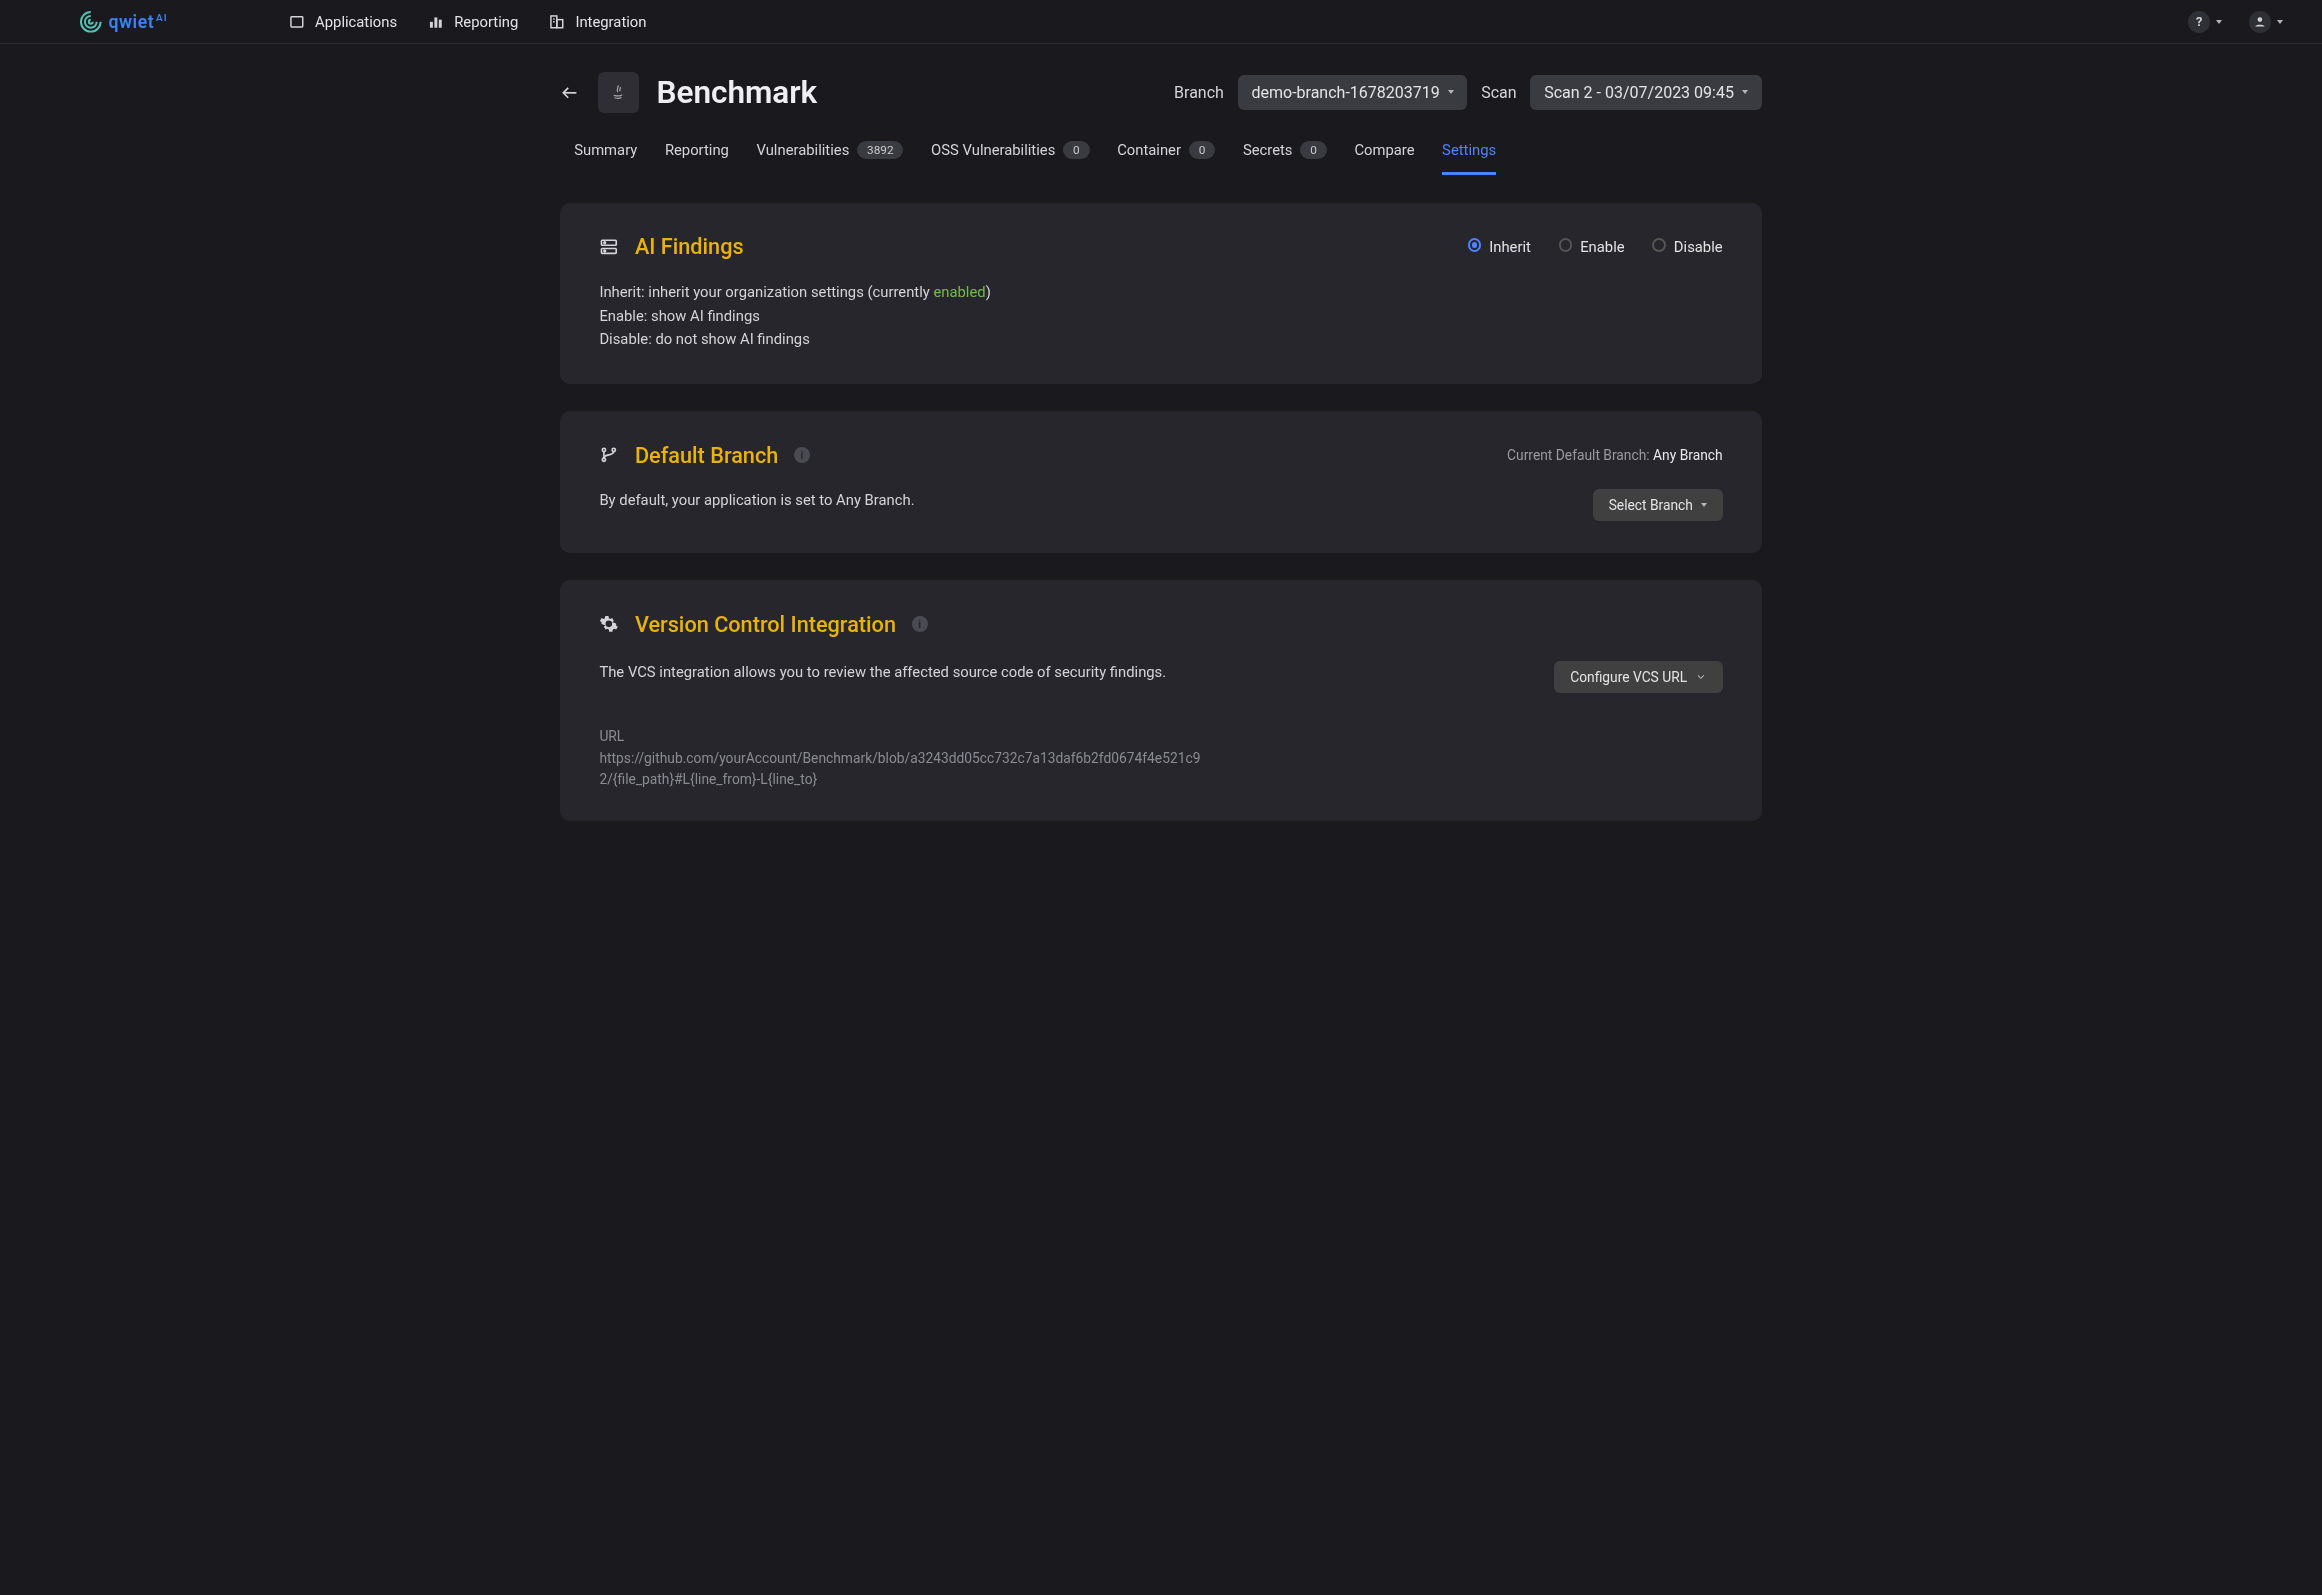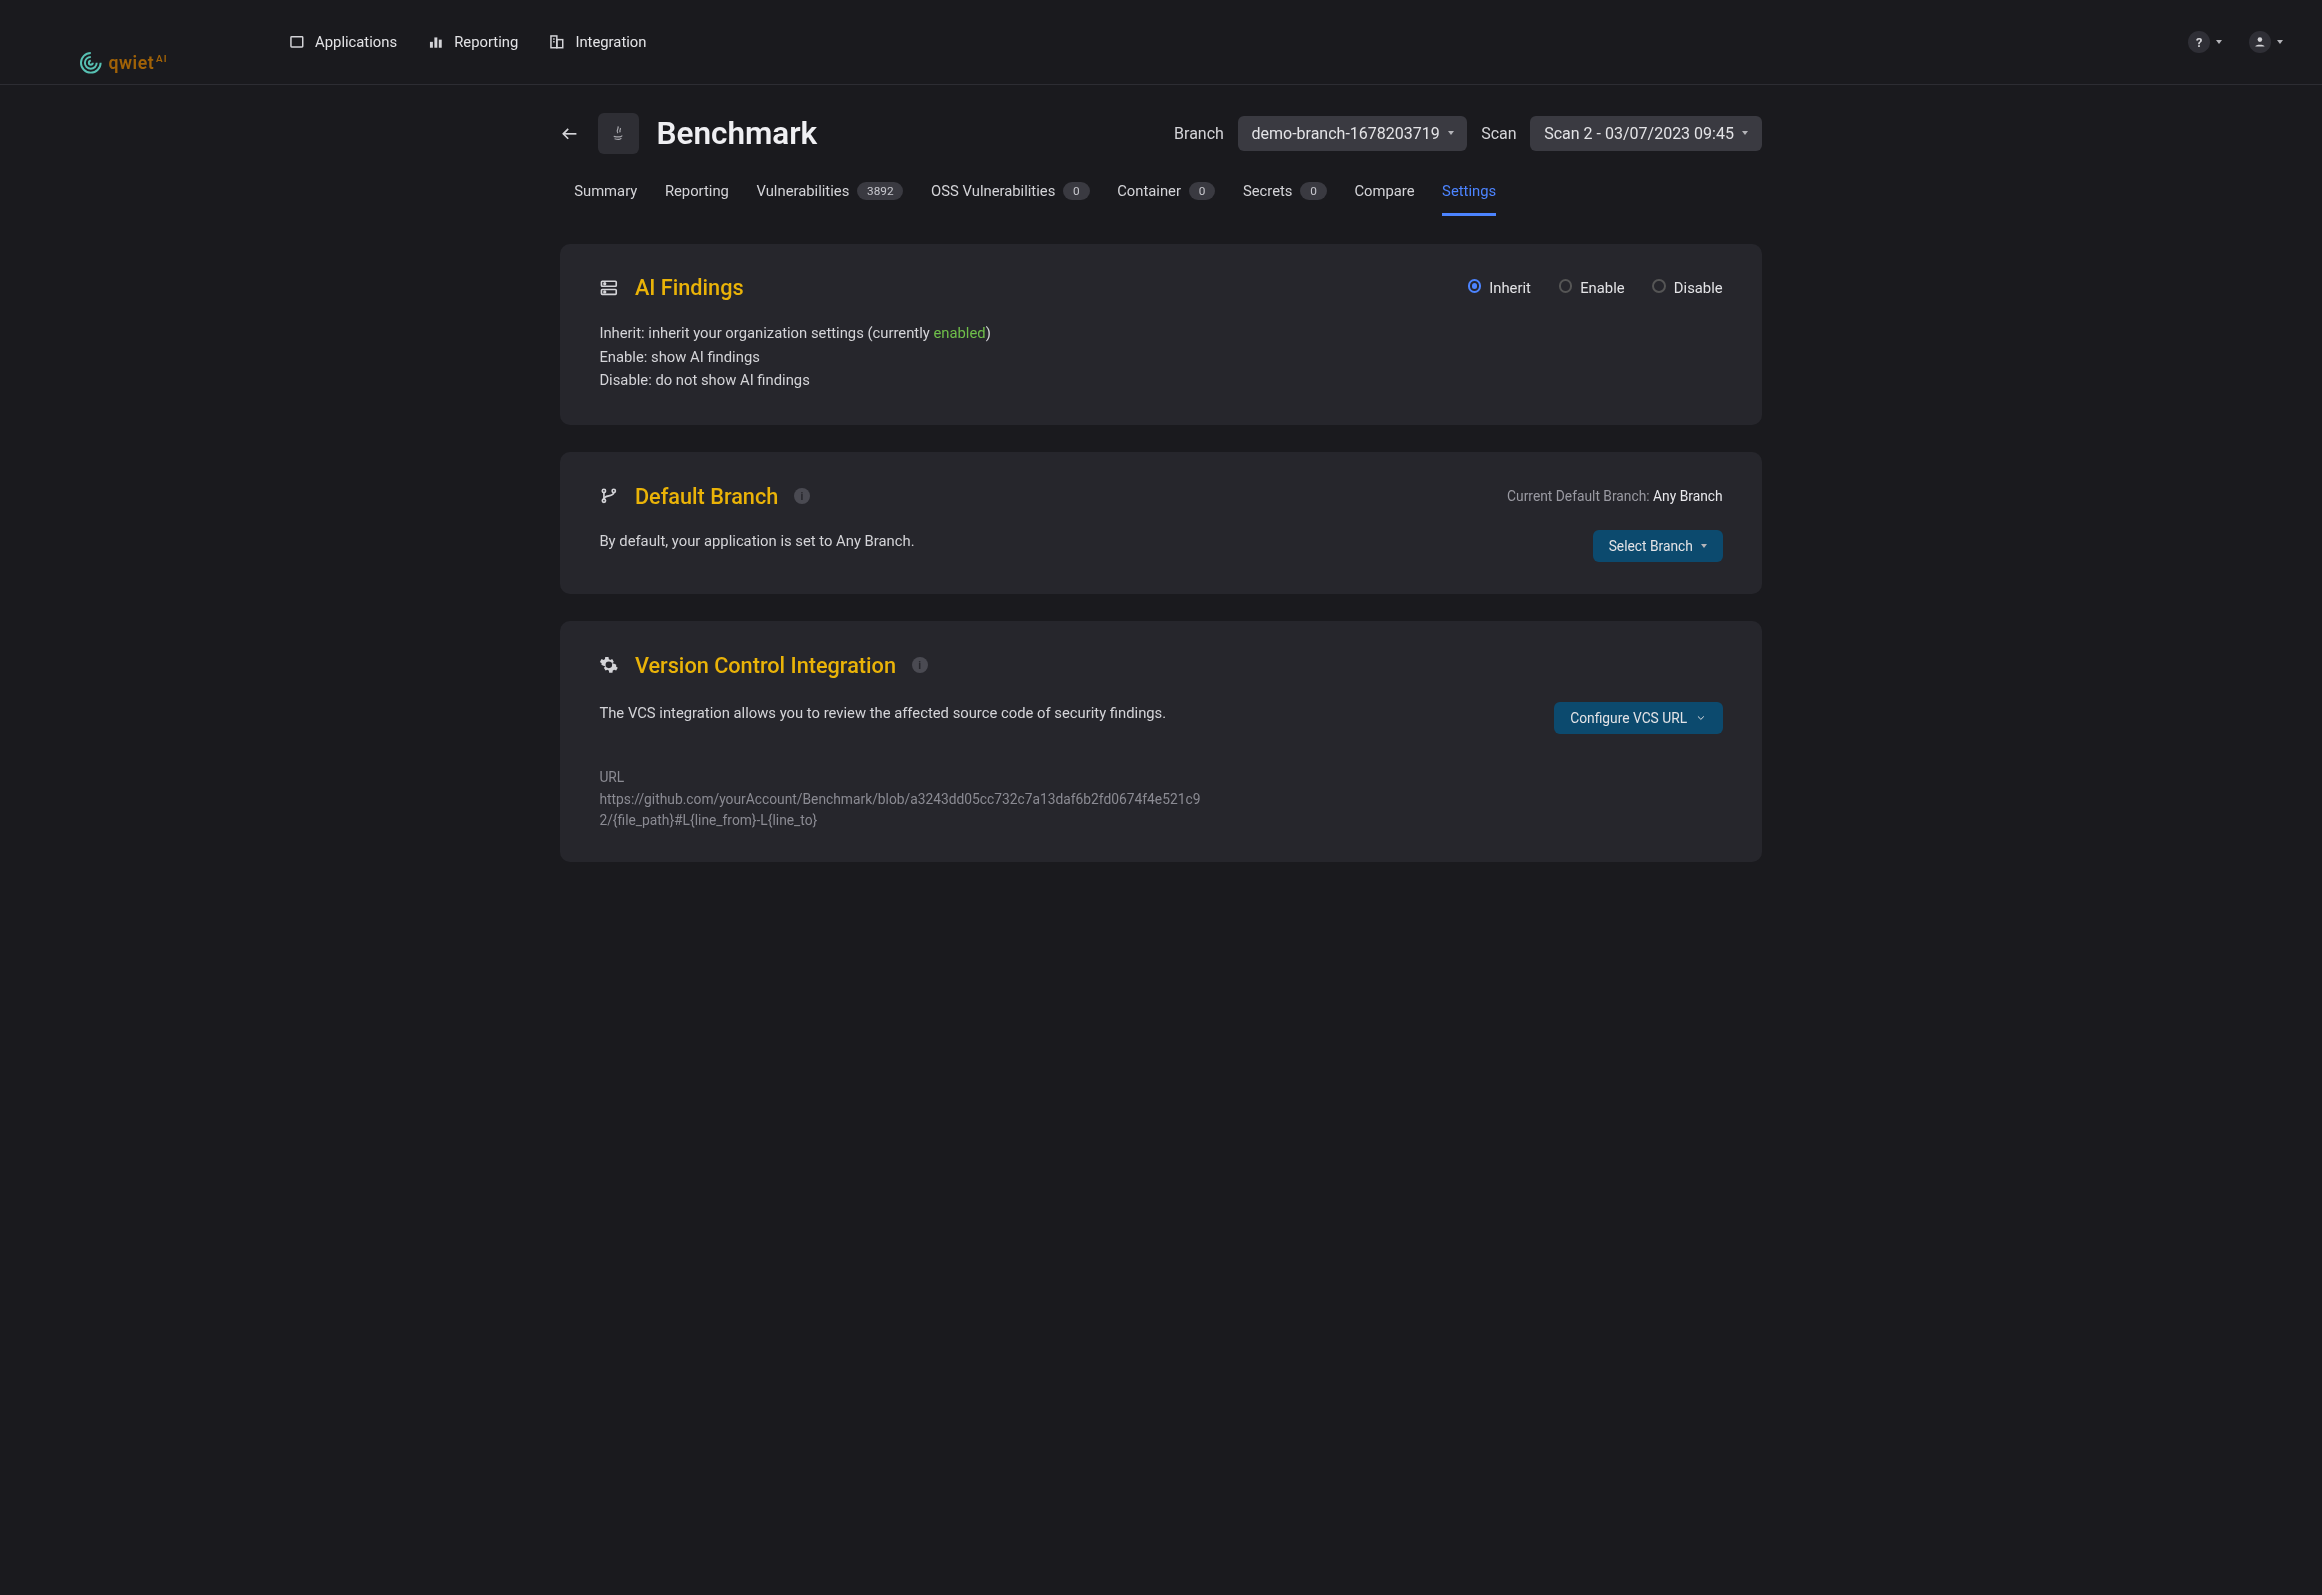--- a/index.html
+++ b/index.html
@@ -14,21 +14,21 @@
   
   .topnav {
     display: flex;
     align-items: center;
     justify-content: space-between;
     padding: 9.9px 39px 9.9px 79px;
     border-bottom: 1px solid #2d2d33;
     background: #1a1a1e;
   }
   .topnav-left { display: flex; align-items: center; gap: 41px; }
-  .logo { display: flex; align-items: center; gap: 5.9px; font-size: 17.7px; font-weight: 600; color: #a16207; letter-spacing: 0.5px; margin-top: 41px; }
+  .logo { display: flex; align-items: center; gap: 5.9px; font-size: 17.7px; font-weight: 600; color: #3b82f6; letter-spacing: 0.5px; }
   .logo-spiral { width: 23.6px; height: 23.6px; color:#57c1b3; }
   .nav-links { display: flex; gap: 29.6px; margin-left: 79px; }
   .nav-link { display: flex; align-items: center; gap: 9.9px; color: #e3e3e6; text-decoration: none; font-size: 14.8px; cursor: pointer; }
   .nav-link svg { width: 17.7px; height: 17.7px; color:#d4d4d8; }
   .topnav-right { display: flex; align-items: center; gap: 27.6px; }
   .icon-btn { display: flex; align-items: center; gap: 3.9px; cursor: pointer; color:#d4d4d8; background:#2f2f36; border-radius:50%; width:21.7px; height:21.7px; justify-content:center; font-size:12.8px; font-weight:700; position:relative; }
   .icon-wrap { display:flex; align-items:center; gap:5.9px; cursor:pointer;}
   .caret-down { width:0;height:0;border-left:3.9px solid transparent;border-right:3.9px solid transparent;border-top:4.9px solid #b4b4b9; }
 
   
@@ -62,21 +62,21 @@
   .radio-dot { width:13.8px;height:13.8px;border-radius:50%;border:2px solid #555;position:relative; }
   .radio-dot.checked { border-color:#4c84ff; }
   .radio-dot.checked::after { content:"";position:absolute;inset:2px;border-radius:50%;background:#4c84ff; }
 
   .card-body { color:#d4d4d8; font-size:14.8px; line-height:1.6; max-width: 611px; }
   .enabled { color:#6fbf4a; }
 
   .inline-label { color:#9a9aa2; }
   .inline-value { color:#e8e8ec; }
 
-  .btn { background:#0c4a6e; border-radius:5.9px; padding:7.9px 15.8px; display:inline-flex; align-items:center; gap:7.9px; cursor:pointer; color:#e3e3e6; font-size:13.8px; }
+  .btn { background:#404040; border-radius:5.9px; padding:7.9px 15.8px; display:inline-flex; align-items:center; gap:7.9px; cursor:pointer; color:#e3e3e6; font-size:13.8px; }
 
   .card-row { display:flex; align-items:flex-start; justify-content:space-between; gap:39px; }
 
   .url-block { margin-top: 33px; color:#8b8b93; font-size:13.8px; line-height:1.5; max-width: 611px; word-break:break-all;}
   .url-block .lbl { display:block; margin-bottom:2px; }
 
   .chev { width:11.8px;height:11.8px; }
 </style>
 </head>
 <body>

